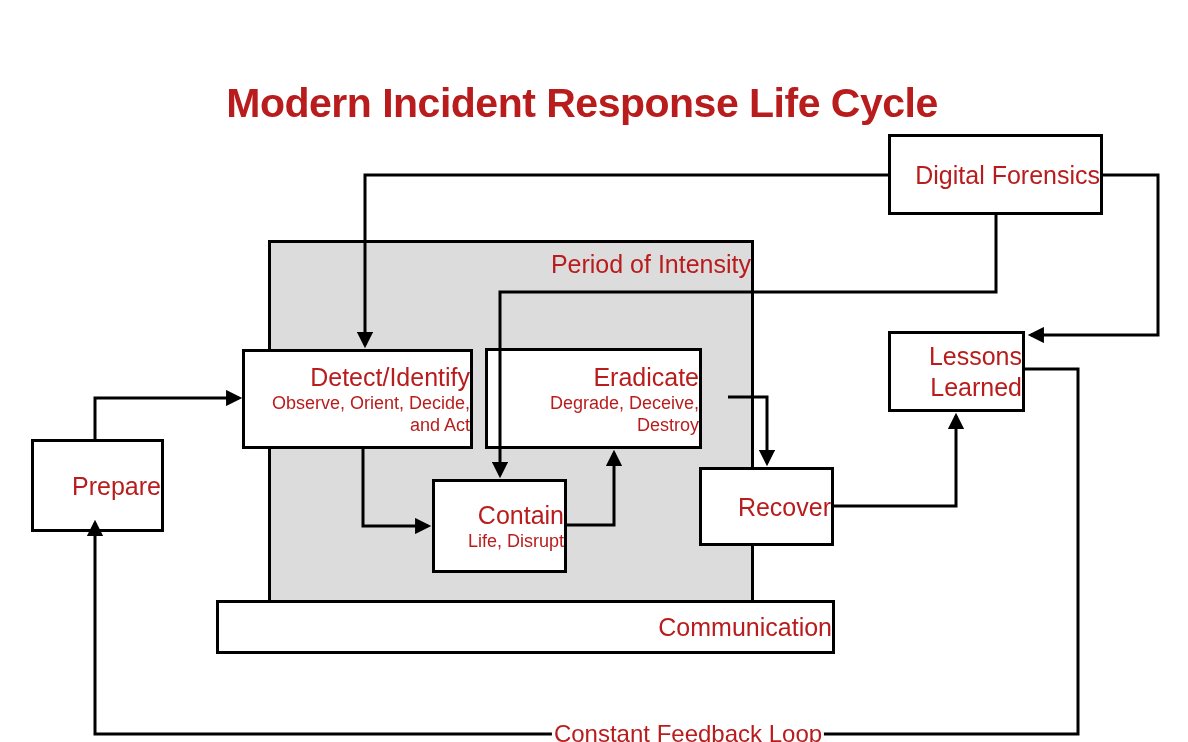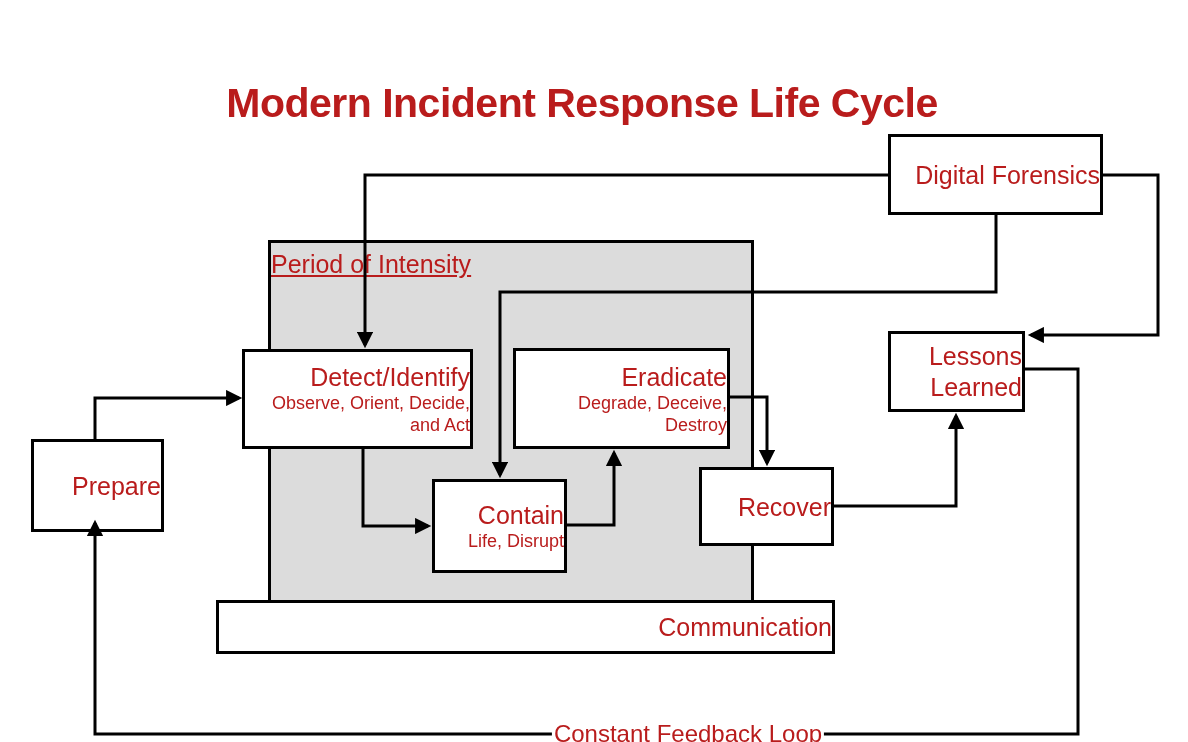--- a/index.html
+++ b/index.html
@@ -56,27 +56,26 @@
     height: 363px;
     background: #dcdcdc;
     border: 3px solid #000000;
     box-sizing: border-box;
   }
   .intensity-label {
     position: absolute;
     top: 7px;
     left: 0;
     width: 100%;
-    text-align: left;
+    text-align: right;
     font-size: 25px;
-    text-decoration: underline;
   }
   .box-digital-forensics { left: 888px; top: 98px;  width: 215px; height: 81px; }
   .box-detect           { left: 242px; top: 313px; width: 231px; height: 100px; }
-  .box-eradicate        { left: 513px; top: 312px; width: 217px; height: 101px; }
+  .box-eradicate        { left: 485px; top: 312px; width: 217px; height: 101px; }
   .box-contain          { left: 432px; top: 443px; width: 135px; height: 94px; }
   .box-recover          { left: 699px; top: 431px; width: 135px; height: 79px; }
   .box-lessons          { left: 888px; top: 295px; width: 137px; height: 81px; }
   .box-prepare          { left: 31px;  top: 403px; width: 133px; height: 93px; }
   .box-communication    { left: 216px; top: 564px; width: 619px; height: 54px; padding-left: 35px; }
   .lessons-line { font-size: 25px; line-height: 31px; }
 
   .arrows-layer {
     position: absolute;
     left: 0;

